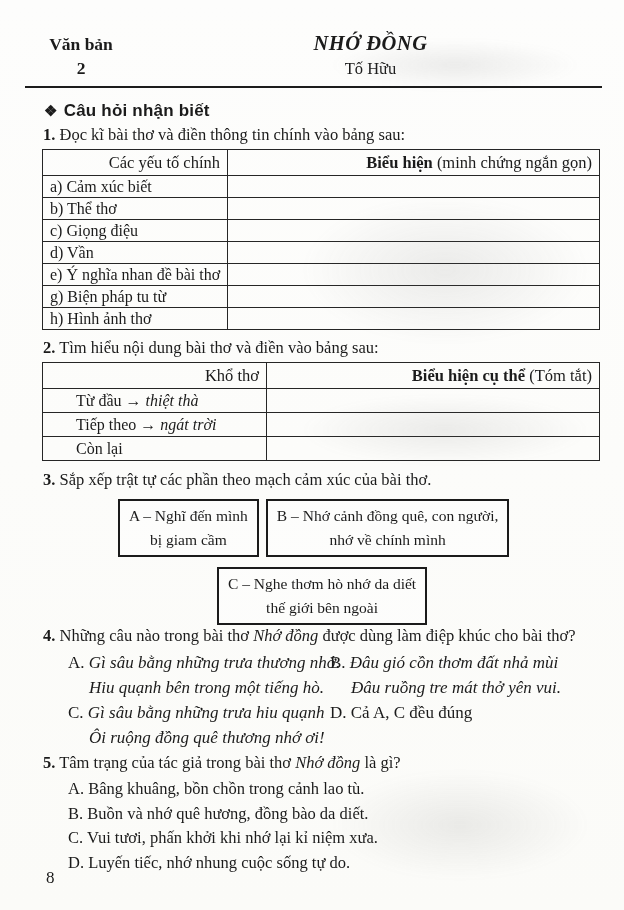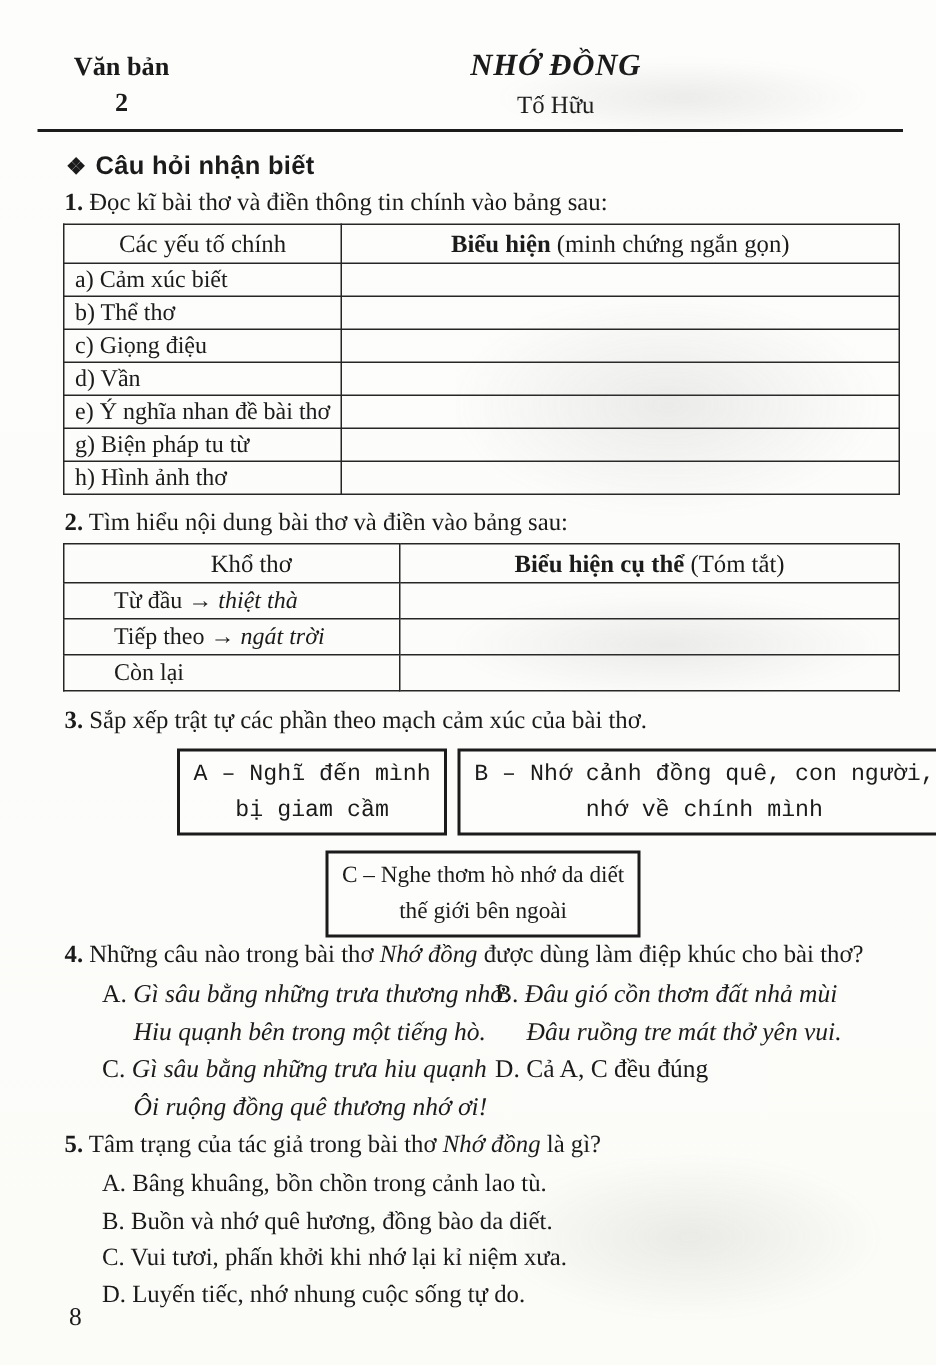--- a/index.html
+++ b/index.html
@@ -10,43 +10,43 @@
     font-family:"Liberation Serif", serif; color:#1b1b1b;
   }
   
   .blob { position:absolute; pointer-events:none; filter:blur(3px);
     background:radial-gradient(ellipse at center, rgba(110,110,110,.12), rgba(110,110,110,0) 70%); }
   .blob.b1 { left:330px; top:40px;  width:250px; height:50px; }
   .blob.b2 { left:300px; top:195px; width:290px; height:150px; }
   .blob.b3 { left:300px; top:395px; width:290px; height:70px; }
   .blob.b4 { left:330px; top:770px; width:260px; height:110px; }
 
-  header { display:flex; align-items:flex-end; padding-top:26px; }
+  header { display:flex; align-items:center; padding-top:26px; }
   .doc-label { width:112px; text-align:center; font-weight:bold; font-size:17.5px; line-height:24px; padding-top:6px; }
   .v-divider { width:2px; background:#1c1c1c; }
   .title-block { flex:1; text-align:center; padding-top:5px; }
   .title { font-style:italic; font-weight:bold; font-size:20.5px; letter-spacing:.5px; }
   .author { font-size:16.5px; margin-top:4px; }
   .header-rule { height:2px; background:#1c1c1c; margin-top:6px; }
 
   .section-heading { font-family:"Liberation Sans", sans-serif; font-weight:bold;
     font-size:17px; margin:13px 0 3px 19px; letter-spacing:.2px; }
   .section-heading .bullet { font-size:15px; margin-right:6px; }
 
   .q { margin:3px 0 3px 18px; font-size:16.5px; line-height:22px; }
   .qnum { font-weight:bold; }
 
   table { border-collapse:collapse; margin:2px 0 0 17px; width:558px; table-layout:fixed; }
   th, td { border:1.6px solid #262626; font-size:16px; padding:0 7px; height:21px;
     text-align:left; font-weight:normal; overflow:hidden; white-space:nowrap; }
-  th { text-align:center; height:25px; font-size:16.5px; }
+  th { text-align:right; height:25px; font-size:16.5px; }
   th b { font-weight:bold; }
   .t1 .c1 { width:170px; } .t2 .c1 { width:183px;padding-left:33px; }
 
-  .box-row-1 { display:flex; gap:7px; margin:8px 0 0 93px;font-family:Liberation Mono, monospace; }
+  .box-row-1 { display:flex; gap:7px; margin:8px 0 0 93px; }
   .box-row-2 { display:flex; margin:10px 0 0 192px; }
   .abox { border:2px solid #1b1b1b; background:rgba(255,255,255,.4); text-align:center;
     font-size:15.5px; line-height:24px; padding:3px 9px; white-space:nowrap; }
 
   .opt-grid { display:grid; grid-template-columns:262px auto; margin:2px 0 0 43px;
     font-size:17px; line-height:25px; white-space:nowrap; }
   .opt-grid i, .q5block i, .q i { font-style:italic; }
   .cont { padding-left:21px; }
 
   .q5opts { margin-left:43px; font-size:16.5px; line-height:24.5px; white-space:nowrap; }

